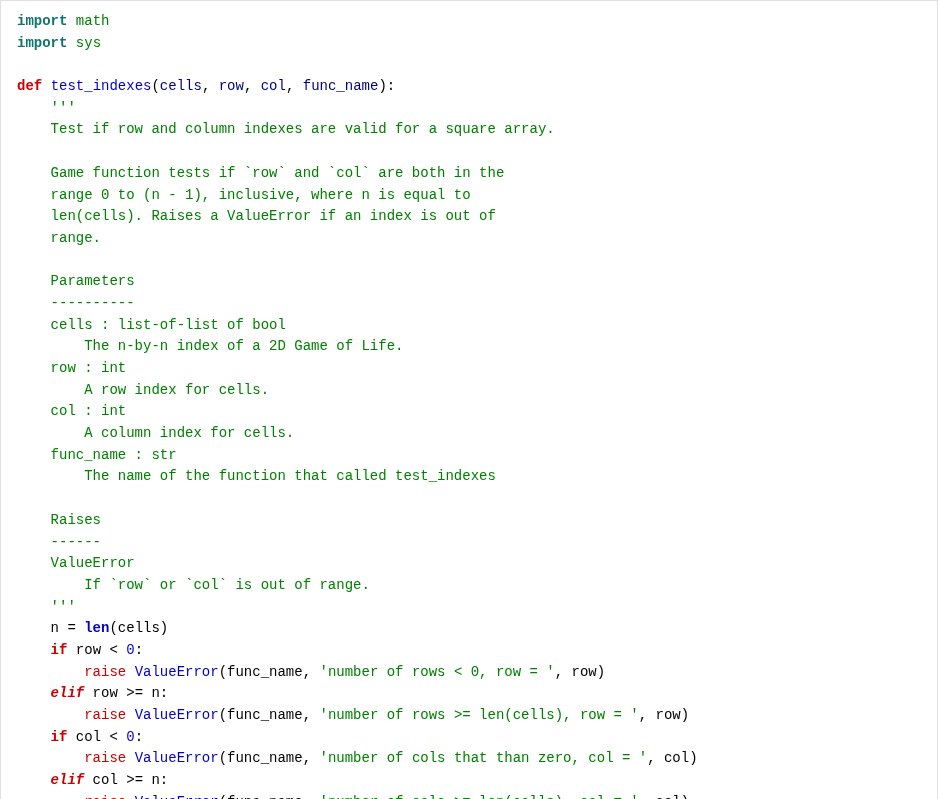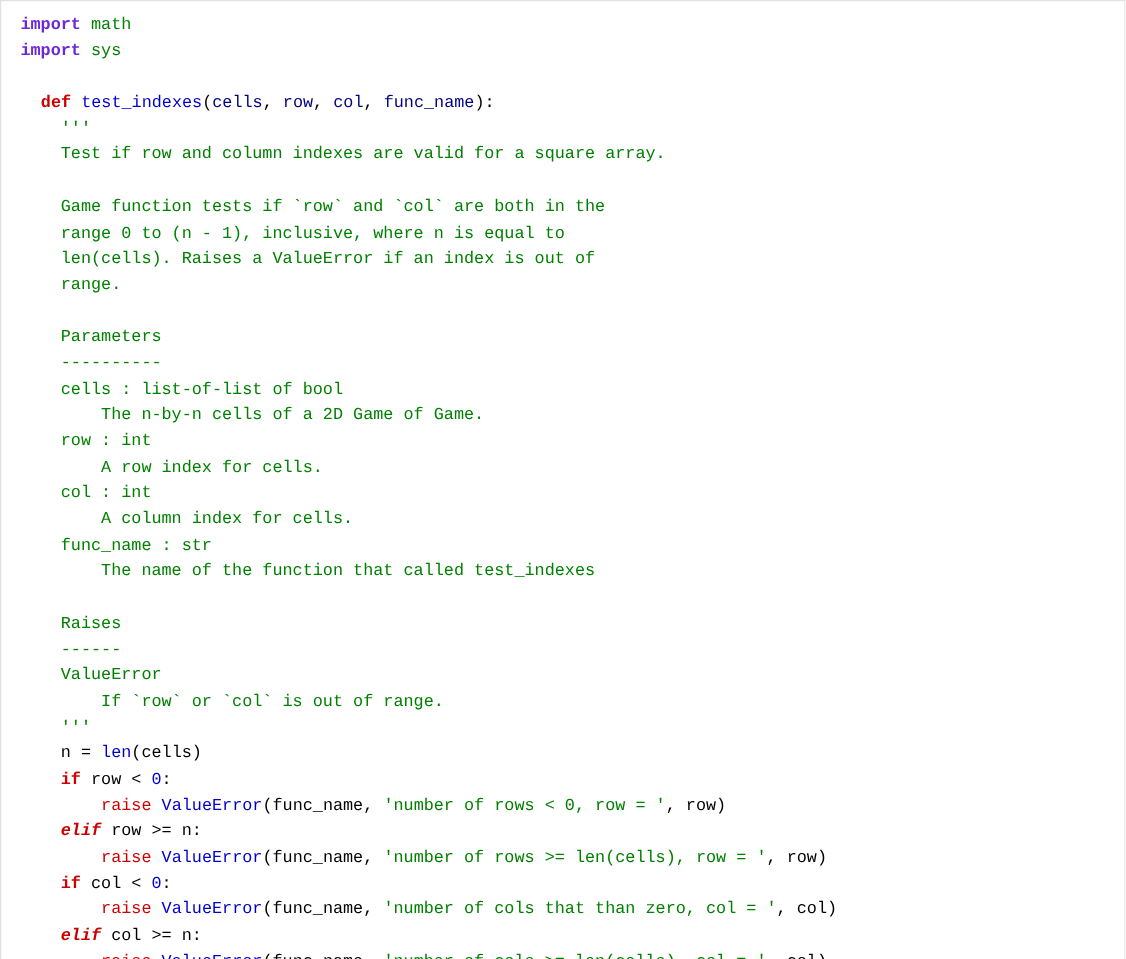--- a/index.html
+++ b/index.html
@@ -24,31 +24,31 @@
       border: 1px solid #e0e0e0;
     }
 
     .code-block {
       white-space: pre;
       font-family: 'Courier New', Courier, monospace;
       font-size: 14px;
       line-height: 1.55;
     }
 
-    .kw-import { color: #6d28d9; font-weight: bold; }
-    .kw-def { color: #cc0000; font-weight: bold; margin-left: 17px; }
+    .kw-import { color: #0f766e; font-weight: bold; }
+    .kw-def { color: #cc0000; font-weight: bold; }
     .kw-if { color: #cc0000; font-weight: bold; }
     .kw-elif { color: #cc0000; font-weight: bold; font-style: italic; }
     .kw-raise { color: #cc0000; font-weight: normal; }
     .func-name { color: #0000cc; text-align: center; }
     .module-name { color: #008000; }
     .param { color: #000080; }
     .number { color: #0000cc; }
     .plain { color: #000000; }
-    .builtin { color: #0000cc; }
+    .builtin { color: #0000cc; font-weight: bold; }
     .doc-text { color: #008000; }
     .triple-quote { color: #008000; }
     .string-arg { color: #008000; }
   </style>
 </head>
 <body>
 
 <div class="code-container">
   <div class="code-block"><span class="kw-import">import</span><span class="plain"> </span><span class="module-name">math</span>
 <span class="kw-import">import</span><span class="plain"> </span><span class="module-name">sys</span>
@@ -58,21 +58,21 @@
 <span class="doc-text">    Test if row and column indexes are valid for a square array.</span>
 
 <span class="doc-text">    Game function tests if `row` and `col` are both in the</span>
 <span class="doc-text">    range 0 to (n - 1), inclusive, where n is equal to</span>
 <span class="doc-text">    len(cells). Raises a ValueError if an index is out of</span>
 <span class="doc-text">    range.</span>
 
 <span class="doc-text">    Parameters</span>
 <span class="doc-text">    ----------</span>
 <span class="doc-text">    cells : list-of-list of bool</span>
-<span class="doc-text">        The n-by-n cells of a 2D Game of Game.</span>
+<span class="doc-text">        The n-by-n index of a 2D Game of Life.</span>
 <span class="doc-text">    row : int</span>
 <span class="doc-text">        A row index for cells.</span>
 <span class="doc-text">    col : int</span>
 <span class="doc-text">        A column index for cells.</span>
 <span class="doc-text">    func_name : str</span>
 <span class="doc-text">        The name of the function that called test_indexes</span>
 
 <span class="doc-text">    Raises</span>
 <span class="doc-text">    ------</span>
 <span class="doc-text">    ValueError</span>

